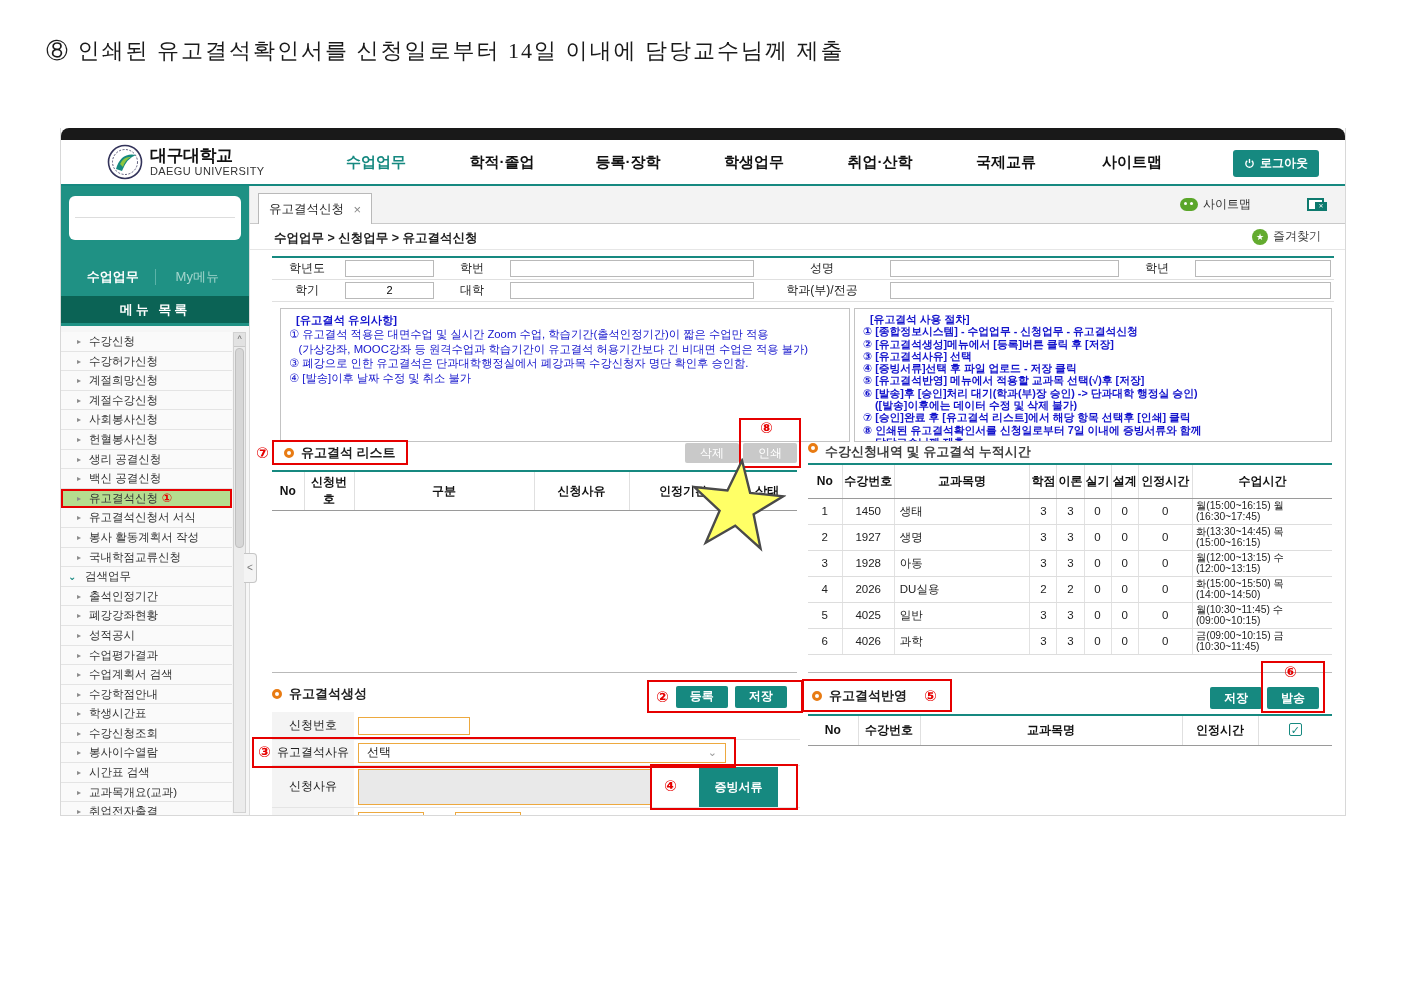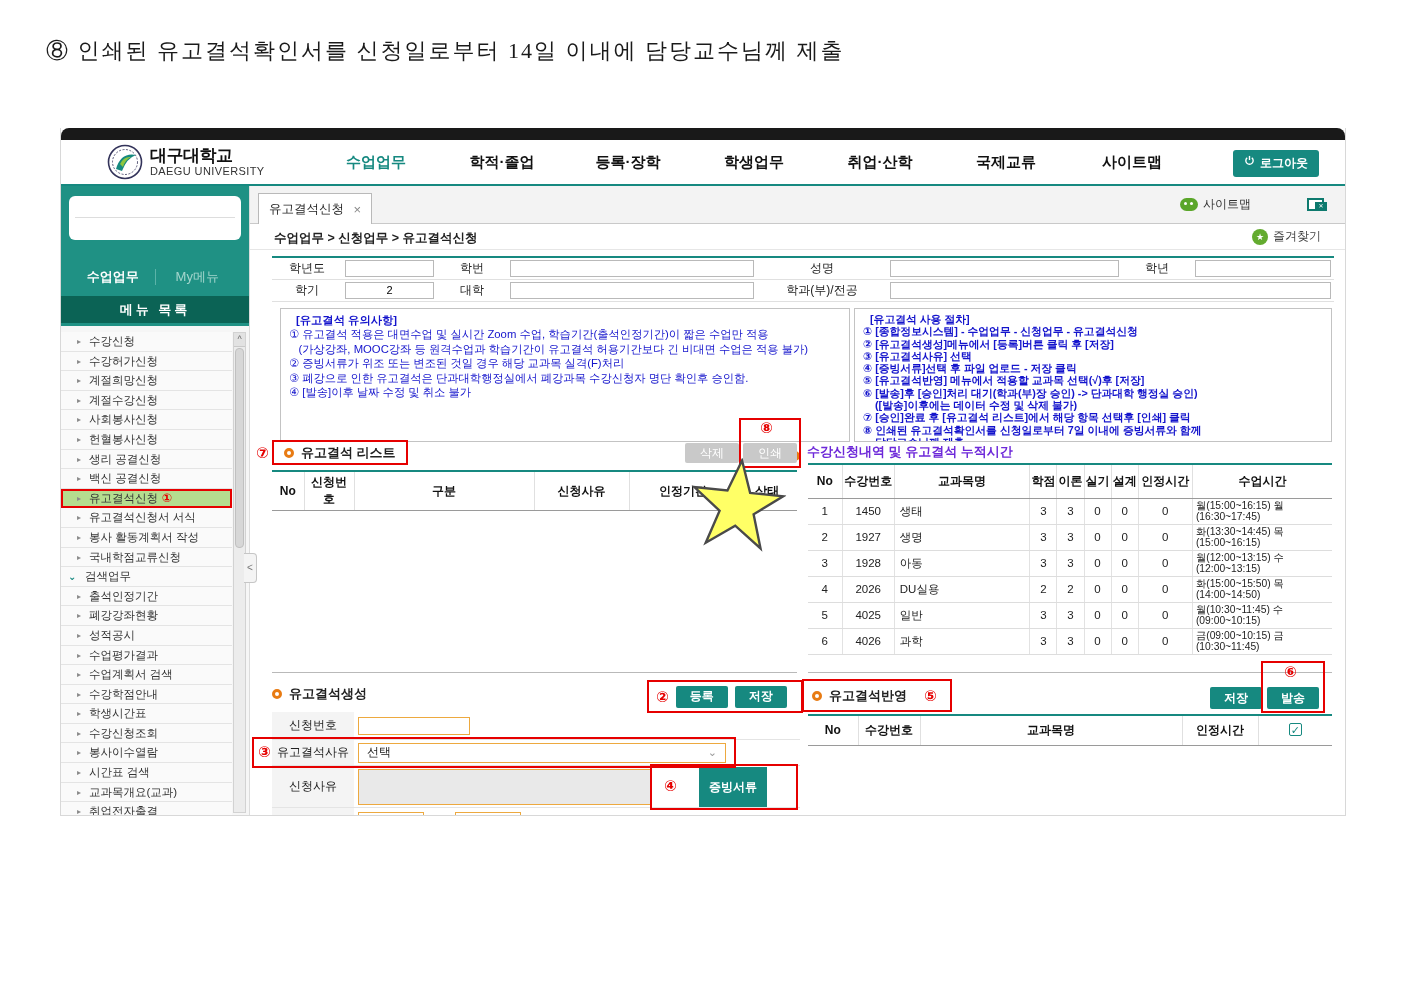--- a/index.html
+++ b/index.html
@@ -10,21 +10,21 @@
   .window { position:absolute; left:60px; top:128px; width:1286px; height:688px; background:#fff; border:1px solid #d8d8d8; border-top:none; }
   .win-topbar { position:absolute; left:0; top:0; width:100%; height:12px; background:#191919; border-radius:8px 8px 0 0; }
 
   .app-header { position:absolute; left:0; top:12px; width:100%; height:44px; background:#fff; }
   .logo { position:absolute; left:46px; top:4px; display:flex; align-items:center; gap:7px; cursor:pointer; }
   .logo-title { font-size:17px; font-weight:bold; color:#111; letter-spacing:-0.5px; line-height:18px; }
   .logo-sub { font-size:11px; font-weight:normal; color:#333; letter-spacing:0.4px;text-align:center; }
   .top-nav { position:absolute; left:252px; top:0; height:44px; display:flex; align-items:center; }
   .nav-item { width:126px; text-align:center; font-size:15px; font-weight:bold; color:#111; cursor:pointer; }
   .nav-item.active { color:#168980; }
-  .logout-btn { position:absolute; right:26px; top:10px; background:#168980; color:#fff; border:none; border-radius:3px; font-size:12px; font-weight:bold; padding:5px 11px; display:flex; align-items:flex-start; gap:5px; cursor:pointer; }
+  .logout-btn { position:absolute; right:26px; top:10px; background:#168980; color:#fff; border:none; border-radius:3px; font-size:12px; font-weight:bold; padding:5px 11px; display:flex; align-items:center; gap:5px; cursor:pointer; }
   .header-line { position:absolute; top:56px; left:0; width:100%; height:2px; background:#168980; }
 
   .sidebar { position:absolute; left:0; top:58px; width:188px; bottom:0; background:#1f9184; }
   .side-box { position:absolute; left:8px; right:8px; top:10px; height:44px; background:#fff; border-radius:6px; }
   .side-box::after { content:""; position:absolute; left:6px; right:6px; top:21px; border-top:1px solid #ddd; }
   .side-tabs { position:absolute; left:0; right:0; top:76px; height:30px; display:flex; align-items:center; padding:0 10px; }
   .side-tab { flex:1; text-align:center; font-size:13px; font-weight:bold; color:#fff; cursor:pointer; }
   .side-tab.inactive { color:#a4d6cd; font-weight:normal; }
   .side-tab-divider { width:1px; height:16px; background:#5bb3a8; }
   .menu-title { position:absolute; left:0; right:0; top:110px; height:27px; background:#0b6355; color:#fff; font-size:13px; font-weight:bold; text-align:center; line-height:27px; letter-spacing:3px; }
@@ -80,21 +80,21 @@
   .print-annot { position:absolute; left:510px; top:234px; z-index:5; }
 
   table.grid { border-collapse:collapse; background:#fff; }
   table.grid th { border-top:2px solid #168980; border-bottom:1px solid #9a9a9a; font-size:12px; color:#111; background:#fff; padding:2px 1px; }
   table.grid th + th { border-left:1px solid #e0e0e0; }
   .list-table { position:absolute; left:22px; top:284px; width:525px; }
   .list-table th { height:30px; }
 
   .star { position:absolute; left:440px; top:272px; z-index:6; transform:rotate(6deg); }
 
-  .course-title { position:absolute; left:540px; top:257px; display:flex; align-items:flex-end; gap:7px; font-size:13px; font-weight:bold; color:#6d28d9; }
+  .course-title { position:absolute; left:558px; top:257px; display:flex; align-items:flex-start; gap:7px; font-size:13px; font-weight:bold; color:#404040; }
   .course-table { position:absolute; left:558px; top:277px; width:524px; }
   .course-table th { height:34px; line-height:13px; }
   .course-table td { border-bottom:1px solid #ddd; height:24px; font-size:11.5px; color:#222; text-align:center; padding:0 2px; }
   .course-table td + td { border-left:1px solid #e2e2e2; }
   .td-left { text-align:left !important; padding-left:5px !important; }
   .time-cell { text-align:left !important; font-size:10.3px !important; line-height:11.5px; padding:1px 3px !important; }
 
   .divider-left  { position:absolute; left:22px;  top:486px; width:525px; border-top:1px solid #b9b9b9; }
   .divider-right { position:absolute; left:558px; top:486px; width:524px; border-top:1px solid #b9b9b9; }
 
@@ -102,21 +102,21 @@
   .create-btn-frame { position:absolute; left:397px; top:494px; width:156px; height:33px; border:2px solid #e60000; display:flex; align-items:center; gap:7px; padding:0 7px; }
   .btn-teal { background:#168980; color:#fff; border:none; border-radius:2px; width:52px; height:22px; font-size:12px; font-weight:bold; cursor:pointer; }
 
   .create-form { position:absolute; left:22px; top:526px; width:528px; font-size:12px; color:#222; }
   .cf-row { display:flex; align-items:center; border-bottom:1px solid #e4e4e4; }
   .cf-label { width:82px; text-align:center; background:#f4f4f4; align-self:stretch; display:flex; align-items:center; justify-content:center; }
   .cf-input { width:112px; height:18px; border:1px solid #eda93f; margin-left:4px; font-size:11px; padding:0 3px; }
   .cf-select { width:368px; height:20px; border:1px solid #eda93f; margin-left:4px; background:#fff; display:flex; align-items:center; justify-content:space-between; padding:0 8px; cursor:pointer; }
   .cf-select .chev { color:#999; font-size:11px; }
   .cf-textarea { width:293px; height:36px; background:#e9e9e9; border:1px solid #eda93f; margin-left:4px; }
-  .attach-btn { position:absolute; left:449px; top:581px; width:68px; height:40px; background:#168980; color:#fff; border:none; font-size:12px; font-weight:bold; cursor:pointer; z-index:3; }
+  .attach-btn { position:absolute; left:449px; top:581px; width:79px; height:40px; background:#168980; color:#fff; border:none; font-size:12px; font-weight:bold; cursor:pointer; z-index:3; }
   .reason-frame { position:absolute; left:2px; top:551px; width:484px; height:31px; border:2px solid #e60000; z-index:4; pointer-events:none; }
   .reason-annot { position:absolute; left:8px; top:558px; z-index:5; }
   .attach-frame { position:absolute; left:400px; top:578px; width:148px; height:46px; border:2px solid #e60000; z-index:4; pointer-events:none; }
   .attach-annot { position:absolute; left:414px; top:592px; z-index:5; }
   .cf-date { width:66px; height:18px; border:1px solid #eda93f; margin-left:4px; position:relative; background:#fff; }
   .cal-icon { position:absolute; right:2px; top:2px; width:12px; height:12px; border:1px solid #a0a0a0; background:#eee; }
   .cal-icon::before { content:""; position:absolute; left:1px; right:1px; top:3px; border-top:1px solid #a0a0a0; }
   .period-sep { margin:0 8px 0 12px; color:#333; }
 
   .apply-frame { position:absolute; left:552px; top:493px; width:150px; height:33px; border:2px solid #e60000; display:flex; align-items:center; gap:7px; padding:0 8px; font-size:13px; font-weight:bold; color:#222; }
@@ -327,21 +327,20 @@
       </tr>
     </tbody>
       </table>
 
     <div class="notice notice-left">
       <div class="notice-title">[유고결석 유의사항]</div>
       <div>
 
       <div class="notice-line">① 유고결석 적용은 대면수업 및 실시간 Zoom 수업, 학습기간(출석인정기간)이 짧은 수업만 적용</div>
           <div class="notice-line">&nbsp;&nbsp;&nbsp;(가상강좌, MOOC강좌 등 원격수업과 학습기간이 유고결석 허용기간보다 긴 비대면 수업은 적용 불가)</div>
-          <div class="notice-line">② 증빙서류가 위조 또는 변조된 것일 경우 해당 교과목 실격(F)처리</div>
           <div class="notice-line">③ 폐강으로 인한 유고결석은 단과대학행정실에서 폐강과목 수강신청자 명단 확인후 승인함.</div>
           <div class="notice-line">④ [발송]이후 날짜 수정 및 취소 불가</div>
         </div>
     </div>
     <div class="notice notice-right">
       <div class="notice-title">[유고결석 사용 절차]</div>
       <div>
 
       <div class="notice-line">① [종합정보시스템] - 수업업무 - 신청업무 - 유고결석신청</div>
           <div class="notice-line">② [유고결석생성]메뉴에서 [등록]버튼 클릭 후 [저장]</div>

